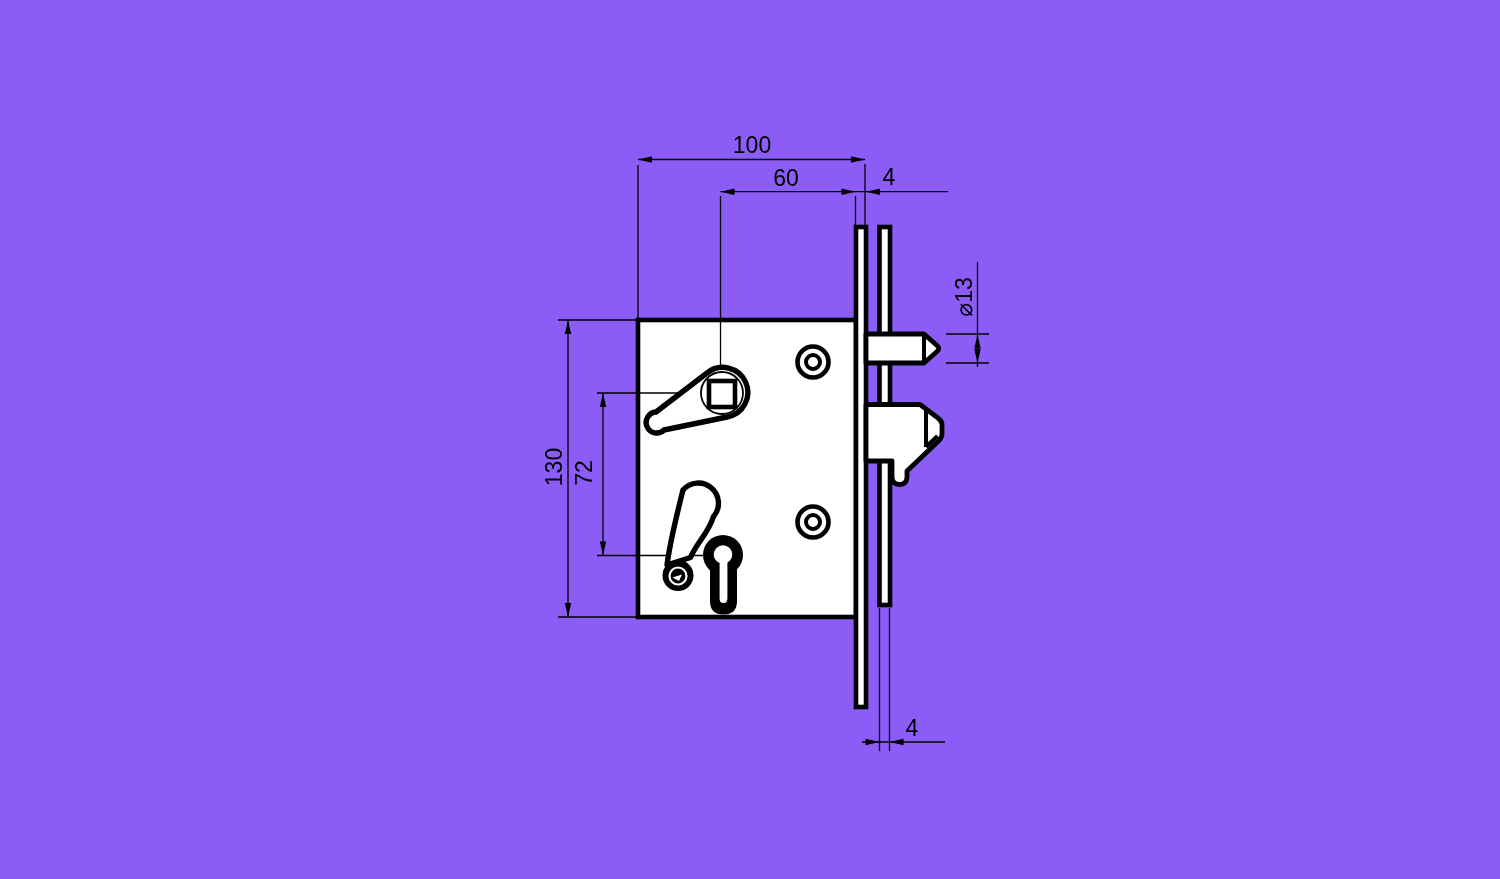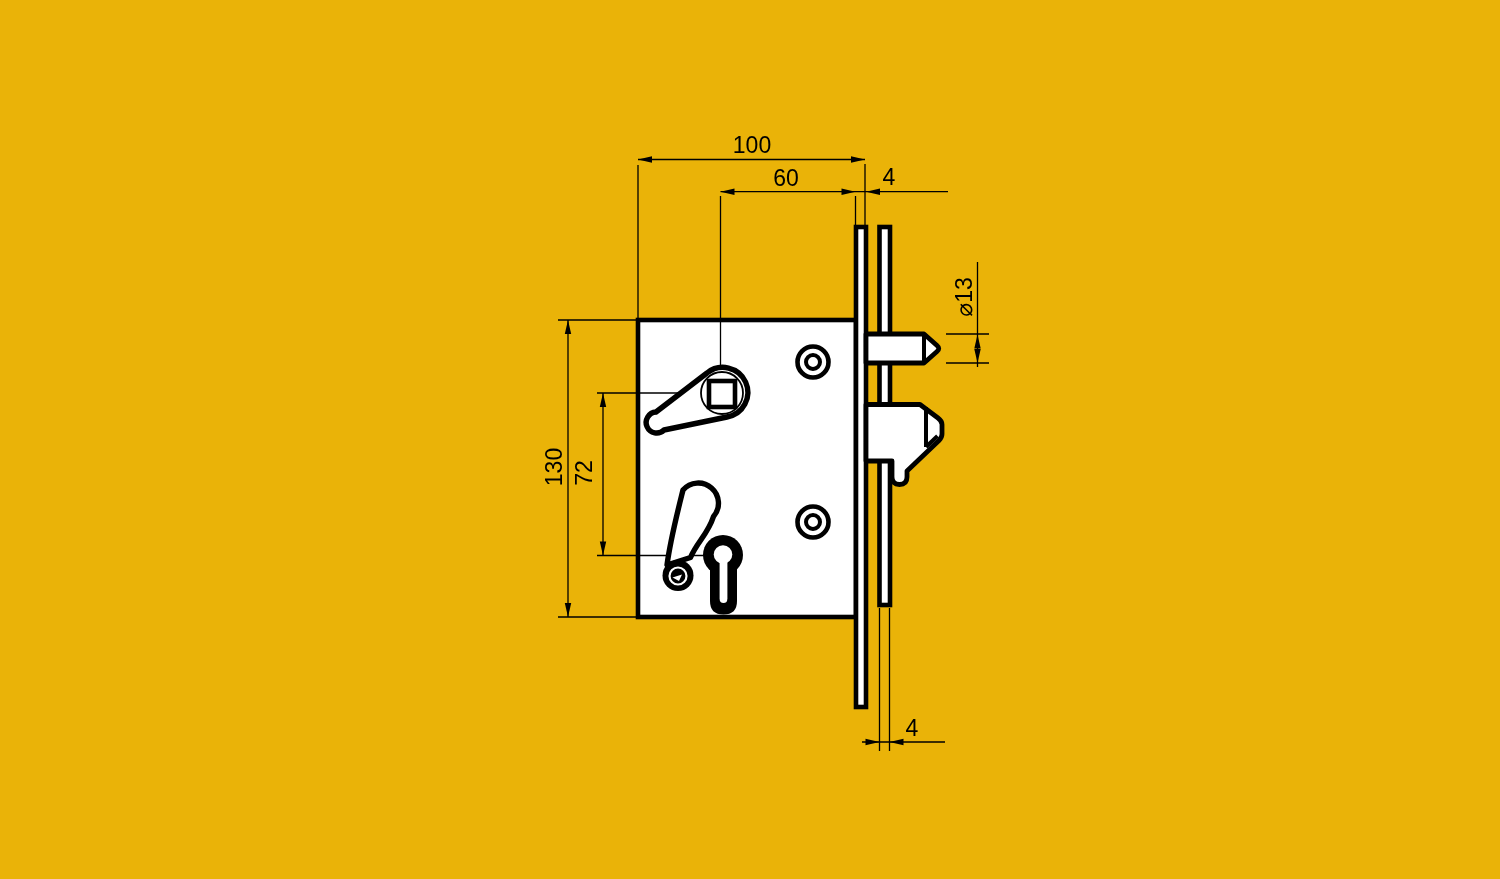--- a/index.html
+++ b/index.html
@@ -1,19 +1,19 @@
 <!DOCTYPE html>
 <html><head>
 <meta charset="utf-8">
 <style>
   html,body{
     margin:0;padding:0;background:#ffffff;
     font-family:"Liberation Sans","DejaVu Sans",sans-serif;
   }
-  .stage{position:relative;width:1500px;height:879px;background:#eab308;overflow:hidden;}
+  .stage{position:relative;width:1500px;height:879px;background:#8b5cf6;overflow:hidden;}
   svg{display:block;}
   .dim-text{
     font-family:"Liberation Sans","DejaVu Sans",sans-serif;
     font-size:23px;fill:#000;
   }
   .thin{stroke:#000;stroke-width:1.3;fill:none;}
   .thick{stroke:#000;stroke-width:4.6;fill:#fff;}
   .mid{stroke:#000;stroke-width:4;fill:none;}
   .arrow{fill:#000;stroke:none;}
 </style>

